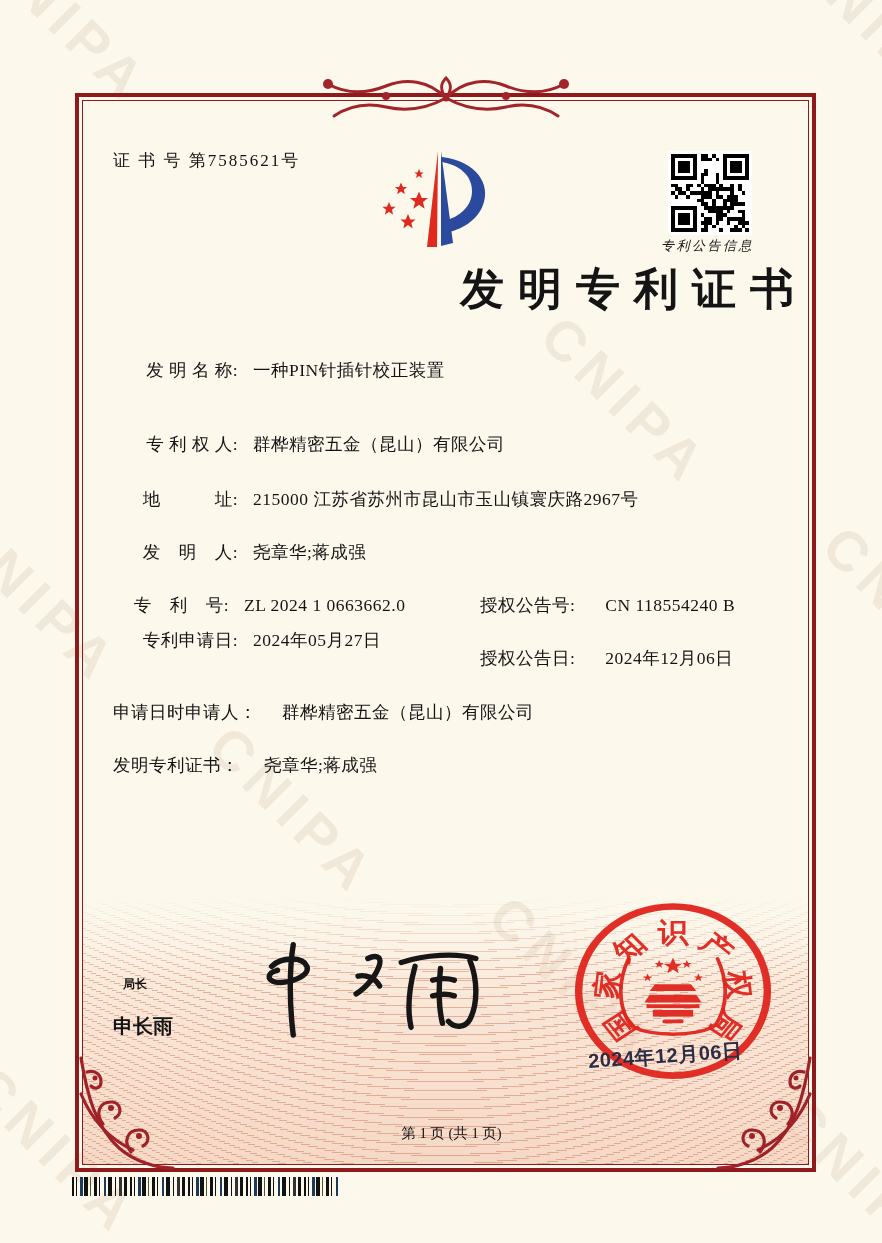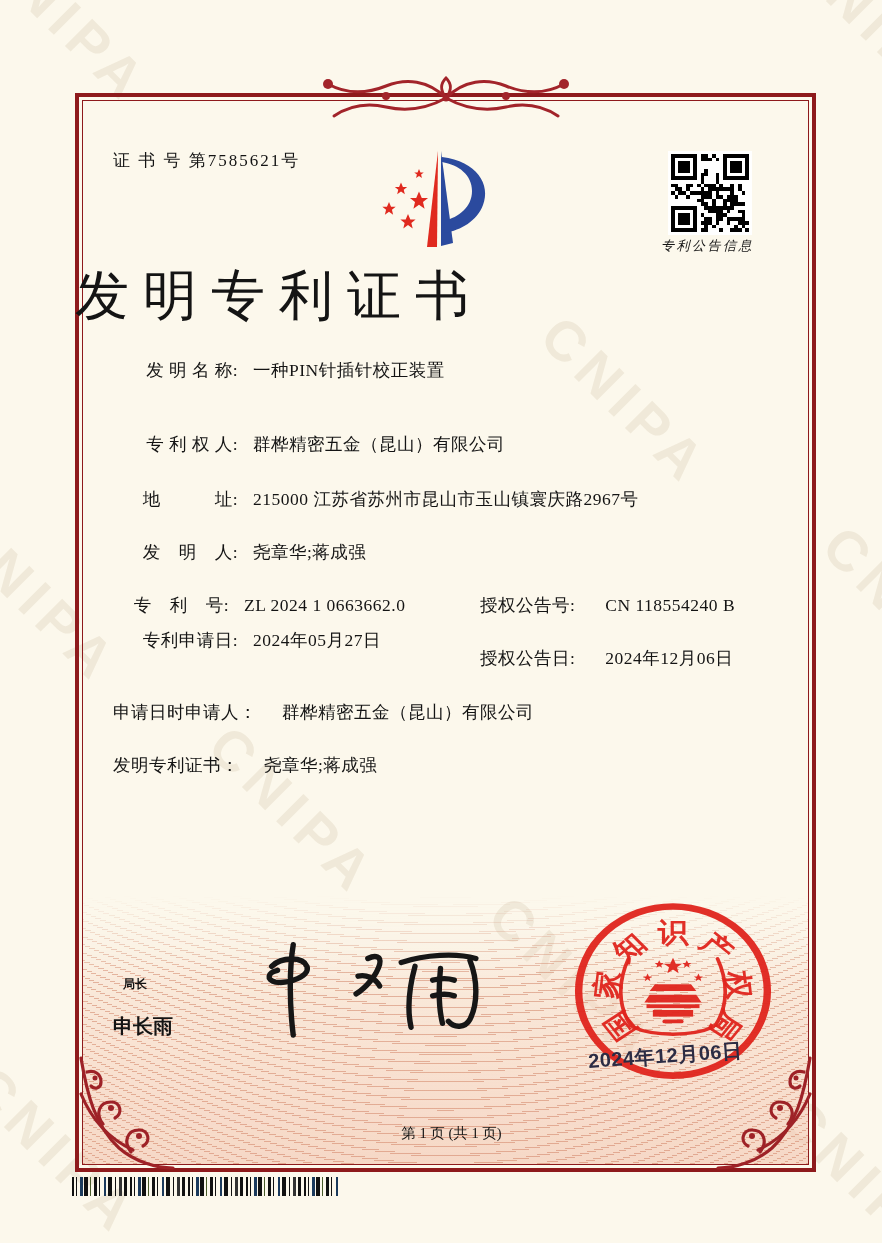--- a/index.html
+++ b/index.html
@@ -36,22 +36,22 @@
   .ornament{position:absolute;z-index:3;}
   .orn-top{left:50%;top:-27px;transform:translateX(-50%);}
   .orn-bl{left:-6px;bottom:-10px;}
   .orn-br{right:-6px;bottom:-10px;transform:scaleX(-1);}
   
   .cert-no{position:absolute;left:113px;top:149px;font-size:17px;letter-spacing:2px;z-index:2;}
   .logo{position:absolute;left:375px;top:145px;z-index:2;}
   .qr{position:absolute;left:668px;top:151px;width:78px;height:78px;background:#fff;padding:3px;z-index:2;}
   .qr-label{position:absolute;left:661px;top:237px;font-size:13px;letter-spacing:2.5px;font-style:italic;z-index:2;}
   .page-title{
-    position:absolute;left:75px;top:260px;width:733px;text-align:left;
-    font-size:54px;font-weight:normal;letter-spacing:14px;z-index:2;
+    position:absolute;left:75px;top:260px;width:733px;text-align:right;
+    font-size:44px;font-weight:bold;letter-spacing:14px;z-index:2;
   }
   
   .row{position:absolute;font-size:17.5px;letter-spacing:0.5px;z-index:2;white-space:nowrap;}
   .flabel{display:inline-block;min-width:130px;white-space:pre;margin-right:10px;text-align:right;}
   .flabel.auto{min-width:0;margin-right:25px;}
   .fval{white-space:pre;}
   
   .statement{
     position:absolute;left:96px;top:838px;width:692px;text-align:center;
     font-size:16px;font-style:italic;letter-spacing:0.5px;line-height:2.1;z-index:2;

